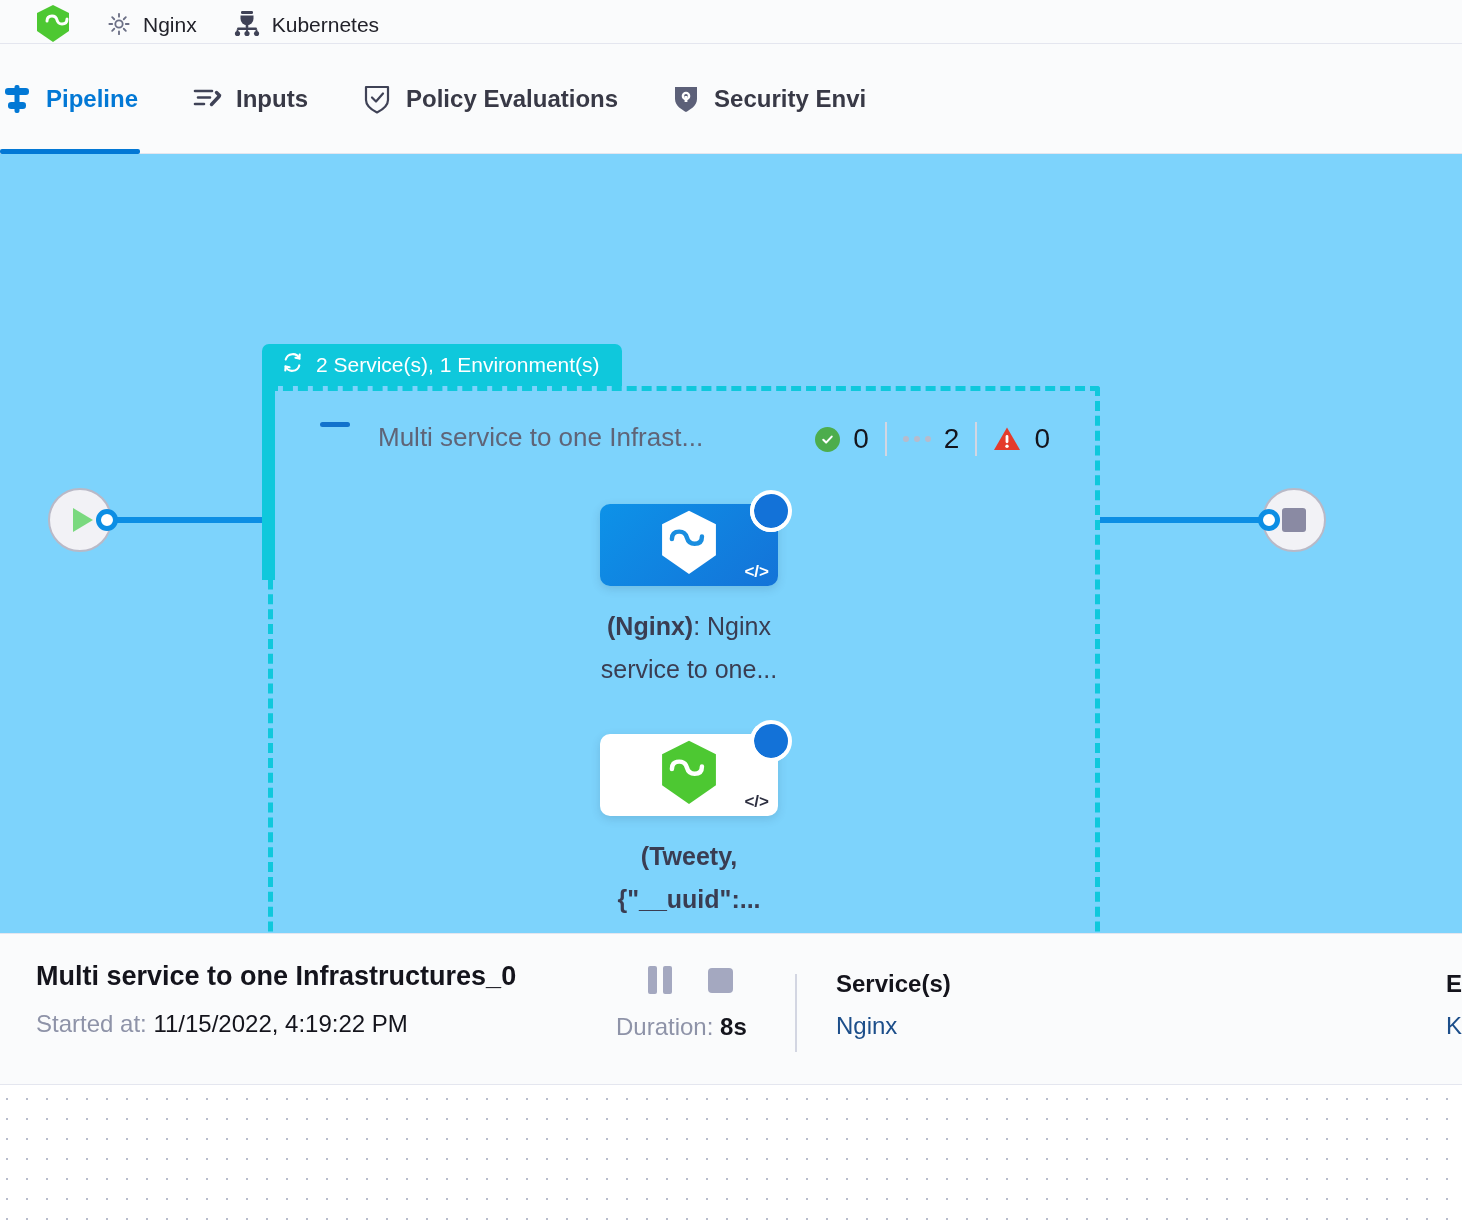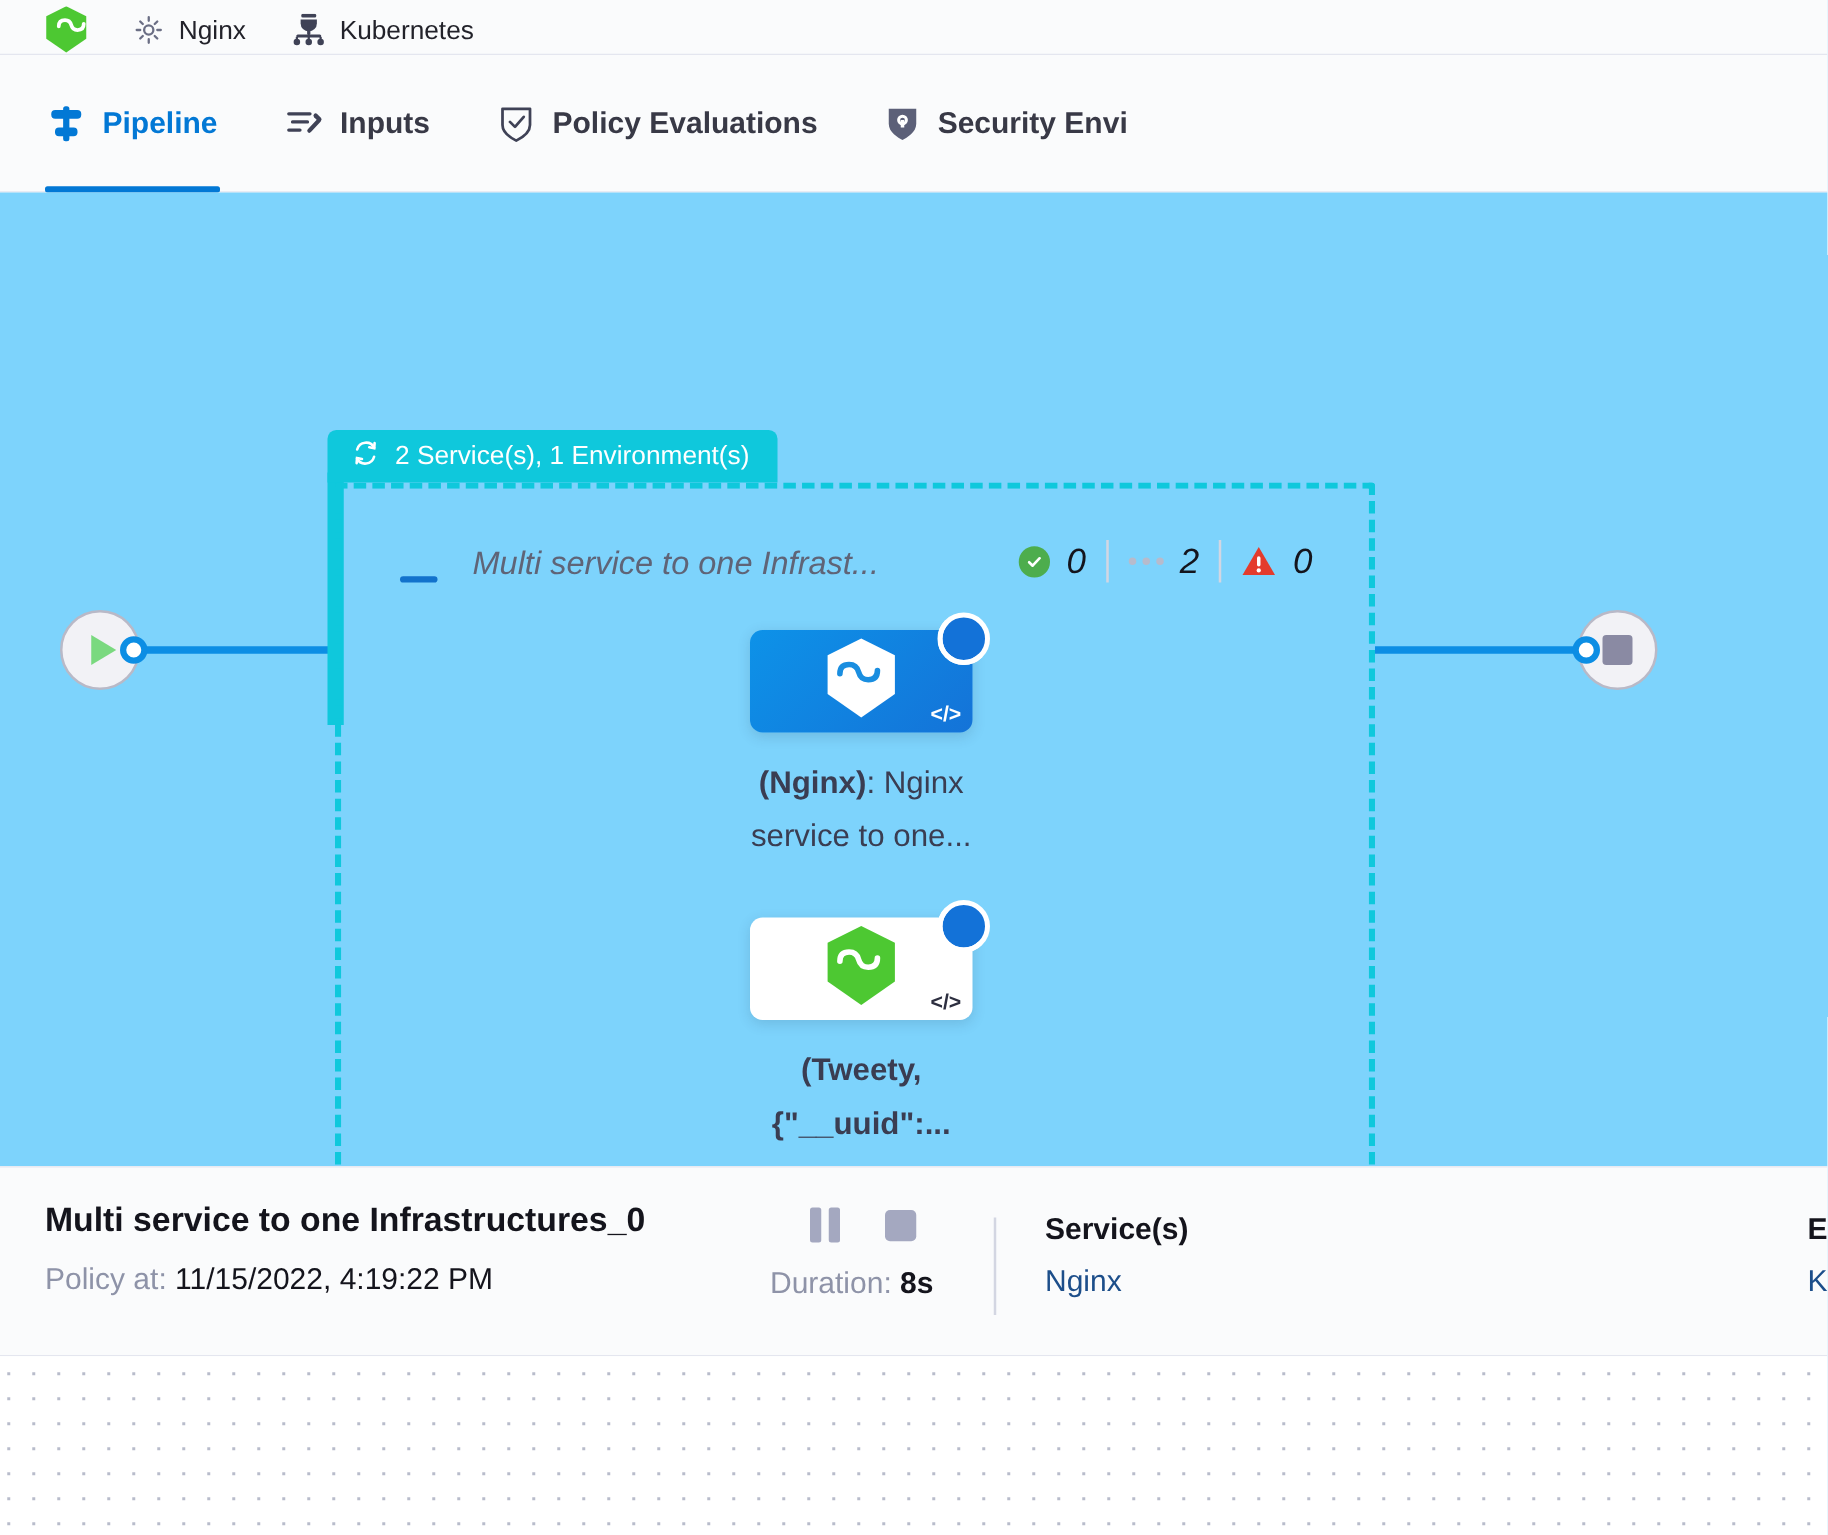--- a/index.html
+++ b/index.html
@@ -27,21 +27,20 @@
     line-height: 1; position: relative; top: -4px;
   }
   .bc-icon { display: flex; align-items: center; justify-content: center; position: relative; top: -4px; }
 
   
   .tabbar {
     position: absolute; left: 0; top: 44px; width: 1462px; height: 110px;
     background: #fafbfc;
     border-bottom: 1px solid #e4e6ef;
     display: flex; align-items: center;
-    padding-left: 36px;
   }
   .tab {
     display: flex; align-items: center; gap: 14px;
     height: 110px; cursor: pointer;
     position: relative;
     padding: 0 2px;
   }
   .tab + .tab { margin-left: 50px; text-align: center; }
   .tab-label { font-size: 24px; font-weight: 700; color: #383946; white-space: nowrap; }
   .tab.active .tab-label { color: #0278d5; }
@@ -104,21 +103,21 @@
     position: absolute; left: 268px; top: 232px;
     width: 832px; height: 620px;
     border: 5px dashed #0fc8dc;
     border-radius: 3px;
   }
 
   
   .stage-head {
     position: absolute; left: 320px; top: 268px;
     width: 730px; height: 44px;
-    display: flex; align-items: flex-end; font-style: italic;
+    display: flex; align-items: flex-start;
   }
   .collapse-dash { width: 30px; height: 5px; background: #1272cc; border-radius: 3px; }
   .stage-title {
     margin-left: 28px; font-size: 26px; font-weight: 400; color: #5f6477;
     white-space: nowrap;
   }
   .stage-counts {
     margin-left: auto; display: flex; align-items: center; gap: 0;
     font-size: 28px; font-weight: 400; color: #14141c;
   }
@@ -415,21 +414,21 @@
       </div>
     </div>
 
   </div>
 
   <div class="details">
 
     <div class="det-title">Multi service to one Infrastructures_0</div>
 
     <div class="det-started">
-      <span class="muted">Policy at:</span>
+      <span class="muted">Started at:</span>
       <span>11/15/2022, 4:19:22 PM</span>
     </div>
 
     <div class="det-controls">
       <span class="btn-pause">
           <i></i>
           <i></i>
         </span>
       <span class="btn-stop"></span>
     </div>

